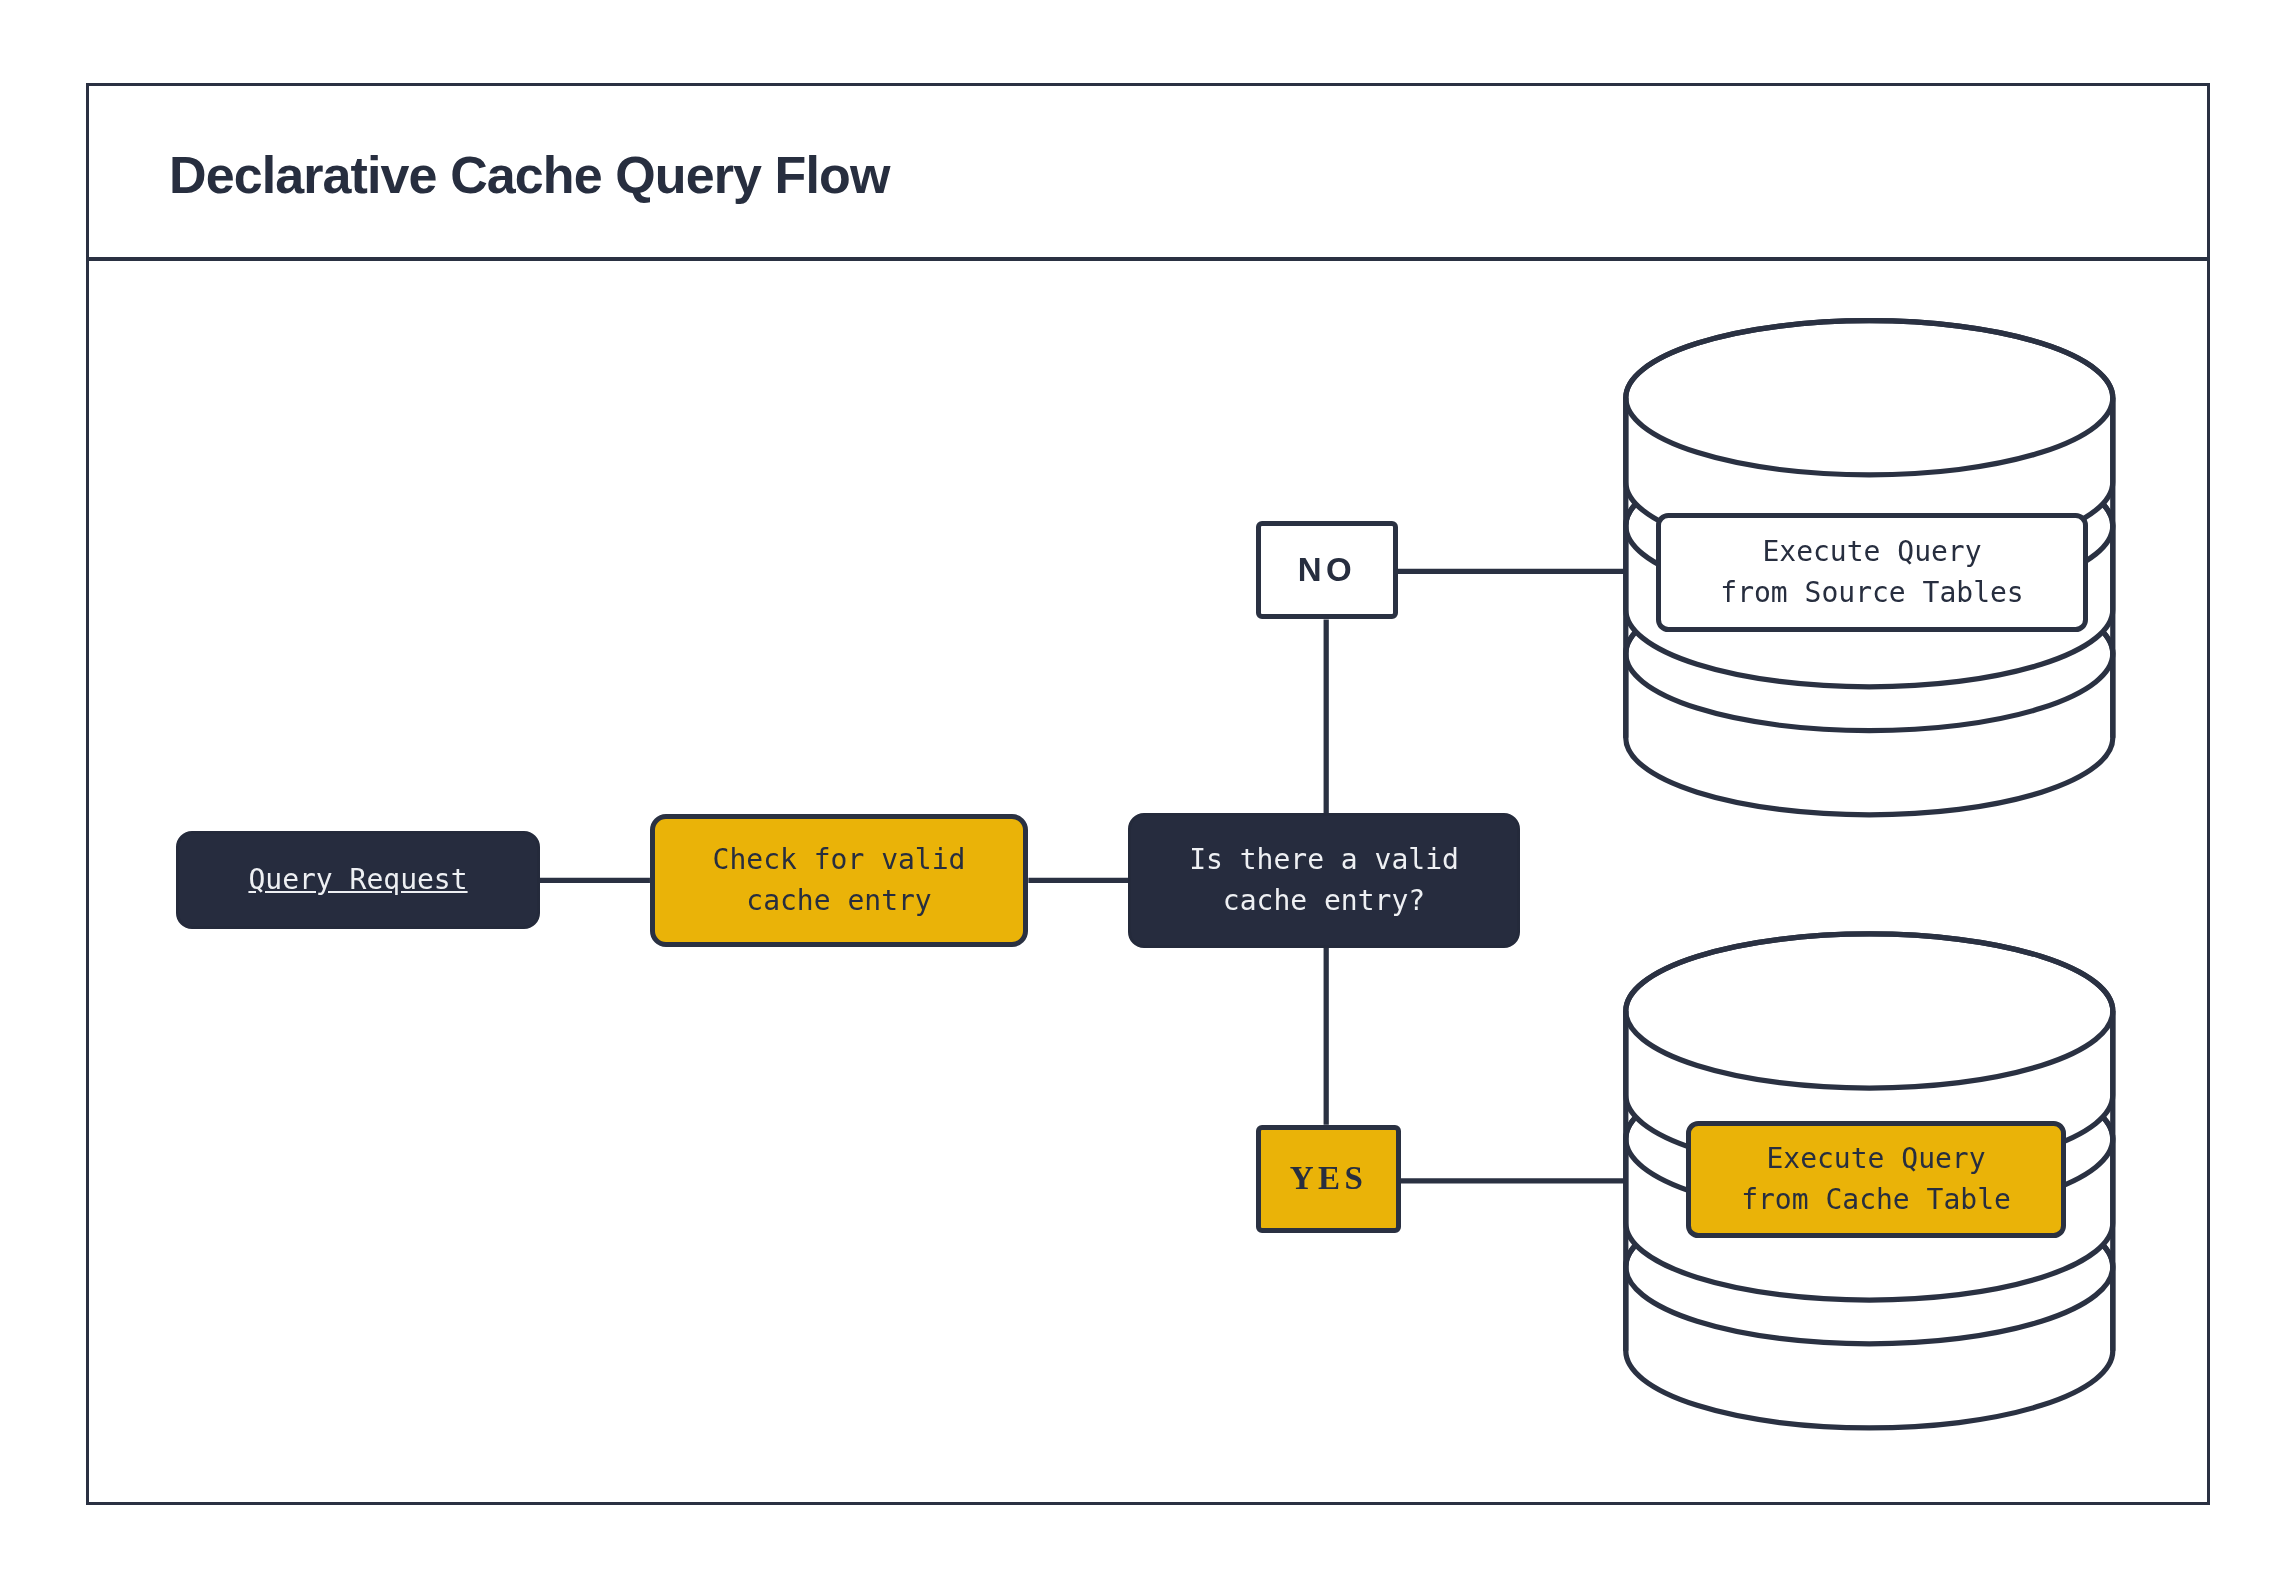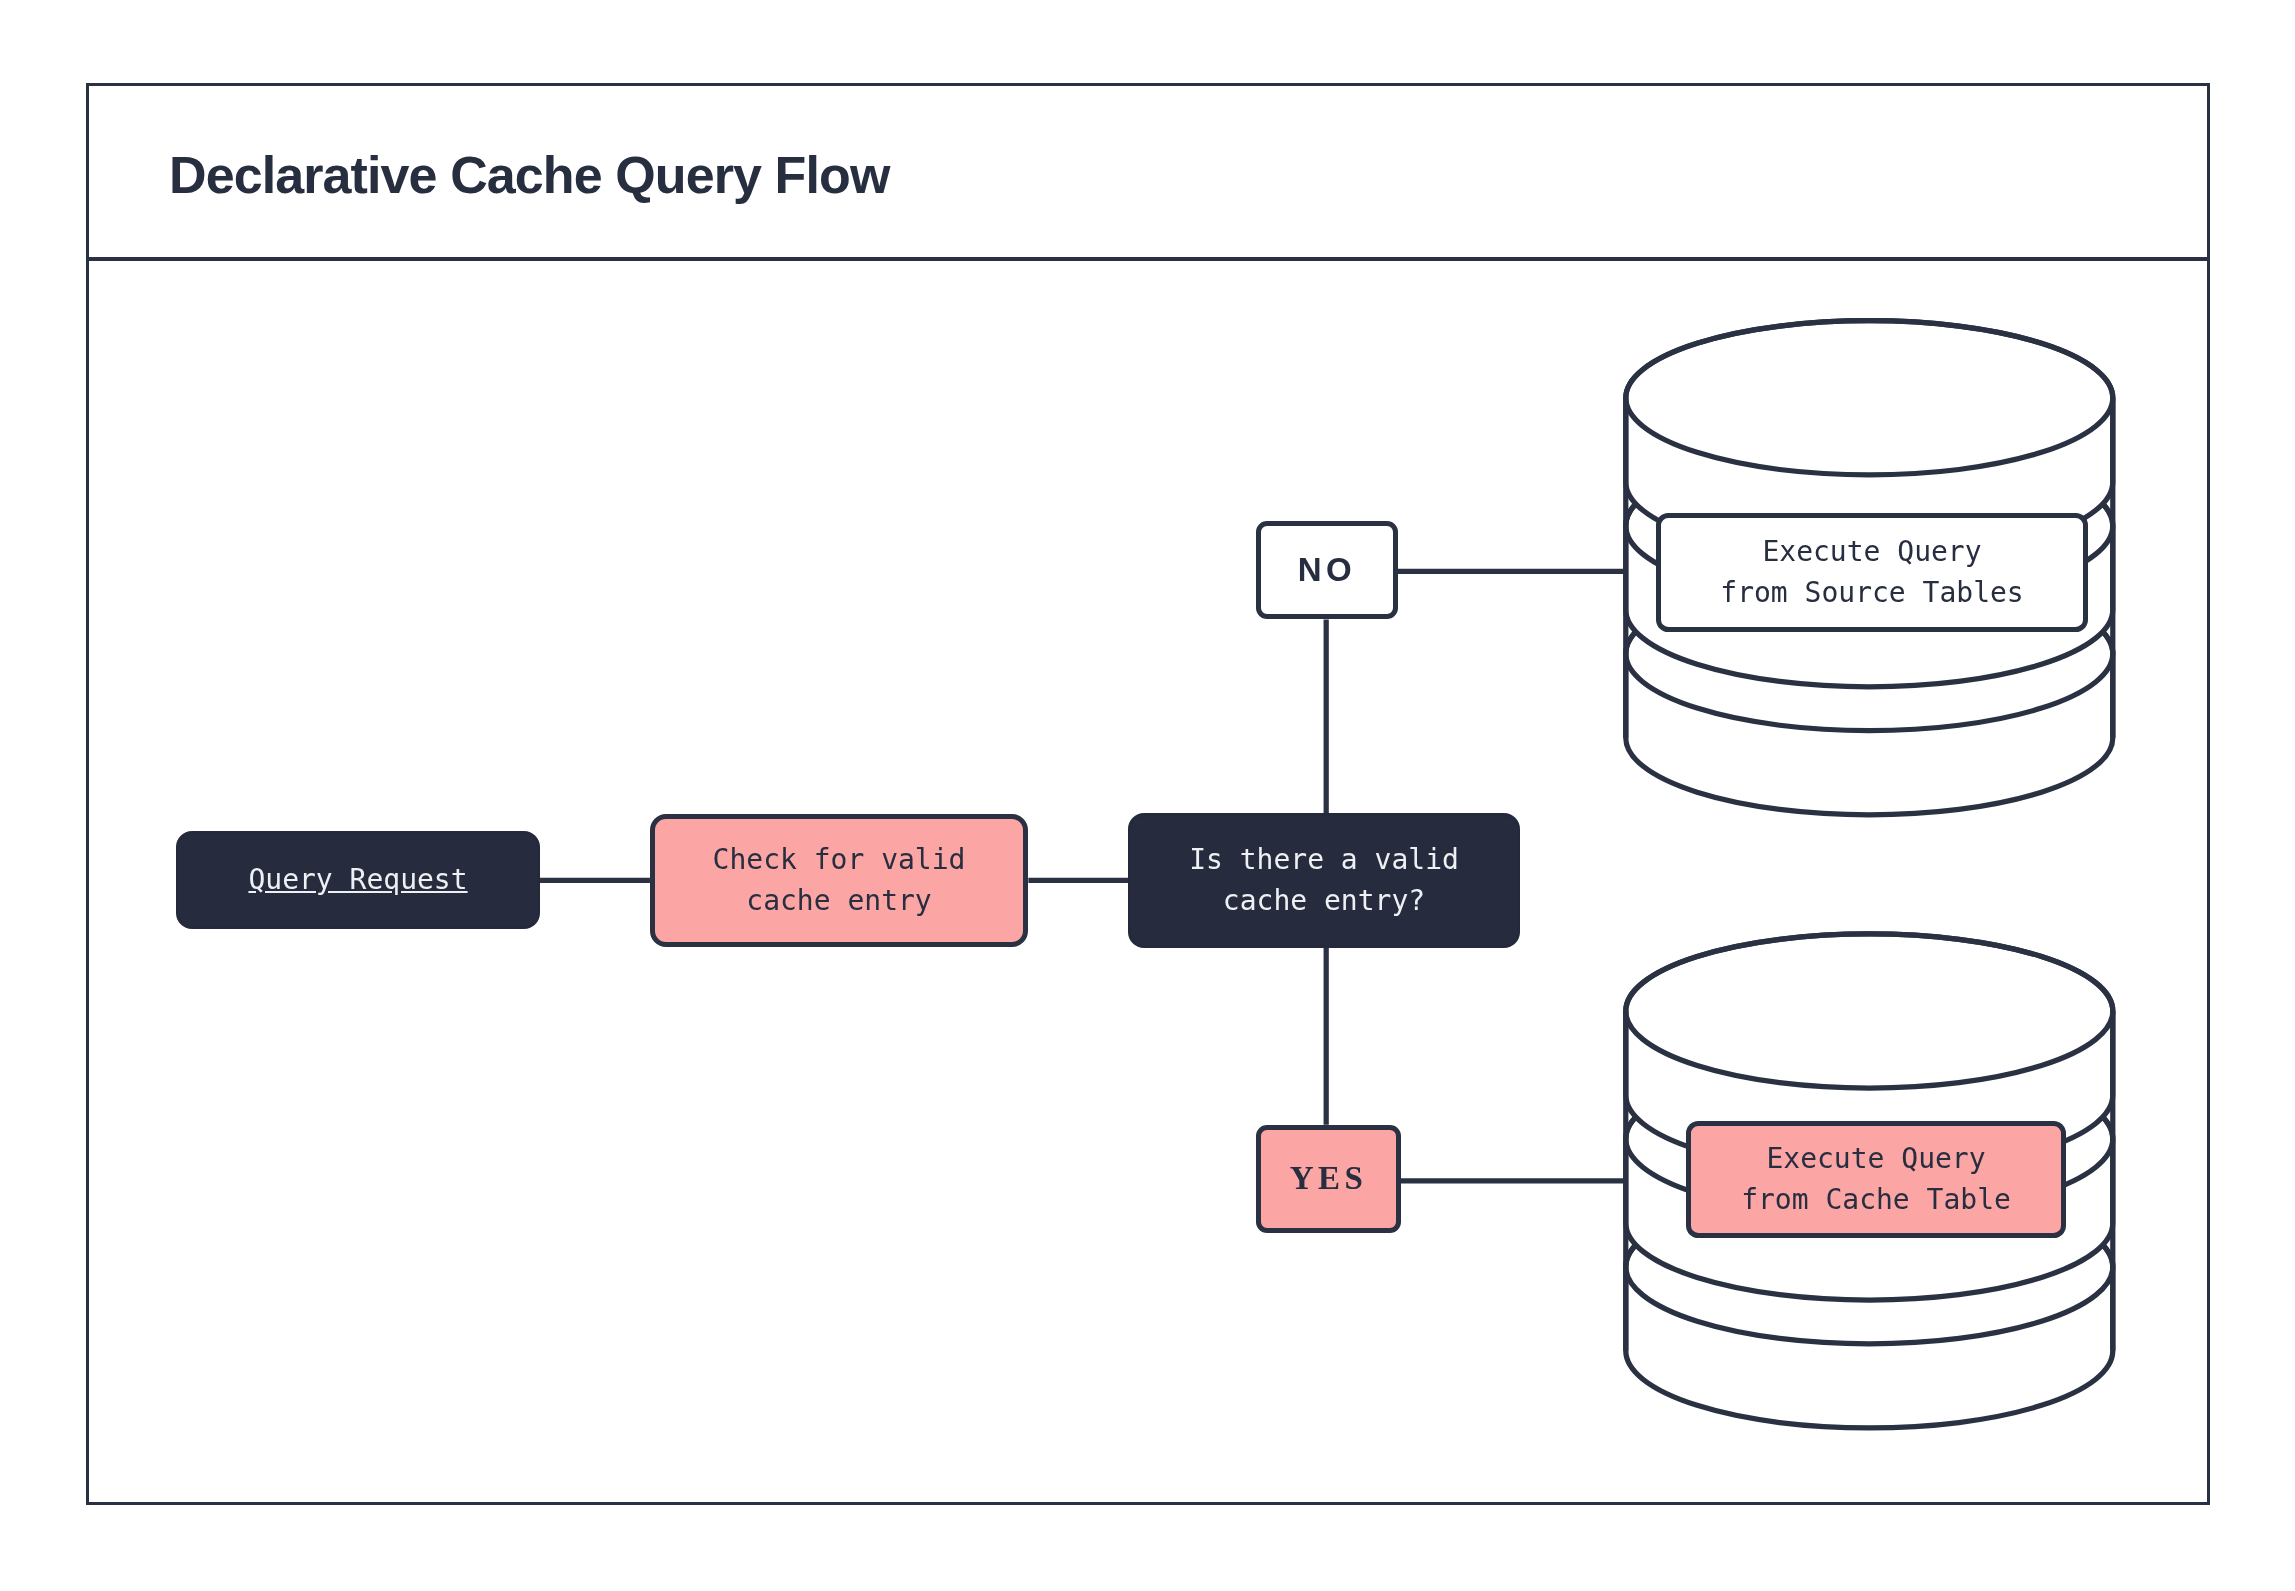--- a/index.html
+++ b/index.html
@@ -54,33 +54,33 @@
     font-size: 28px;
     line-height: 1.45;
     color: #272e3f;
   }
   .node-dark {
     background: #262c3e;
     color: #eef0f3;
     border: 3.5px solid #242a3b;
   }
   .node-green {
-    background: #fca5a5;
+    background: #eab308;
     border: 5.3px solid #2a3142;
   }
   .node-white {
     background: #ffffff;
     border: 5.3px solid #2a3142;
   }
   .node-branch {
     font-family: "Liberation Sans", sans-serif;
     font-weight: 700;
     font-size: 33px;
     letter-spacing: 4.4px;
-    border-radius: 11px;
+    border-radius: 6px;
   }
   .node-query-request   { left: 176px;  top: 831px;  width: 364px; height: 98px; text-decoration: underline; }
   .node-check-cache     { left: 650px;  top: 814px;  width: 378px; height: 133px; }
   .node-decision        { left: 1128px; top: 813px;  width: 392px; height: 135px; }
   .node-branch-no       { left: 1256px; top: 521px;  width: 142px; height: 98px; }
   .node-branch-yes      { left: 1256px; top: 1125px; width: 145px; height: 108px; font-family: Liberation Serif, serif; }
   .node-execute-source  { left: 1656px; top: 513px;  width: 432px; height: 119px; border-radius: 12.3px; }
   .node-execute-cache   { left: 1686px; top: 1121px; width: 380px; height: 117px; border-radius: 12.3px; }
 </style>
 </head>

